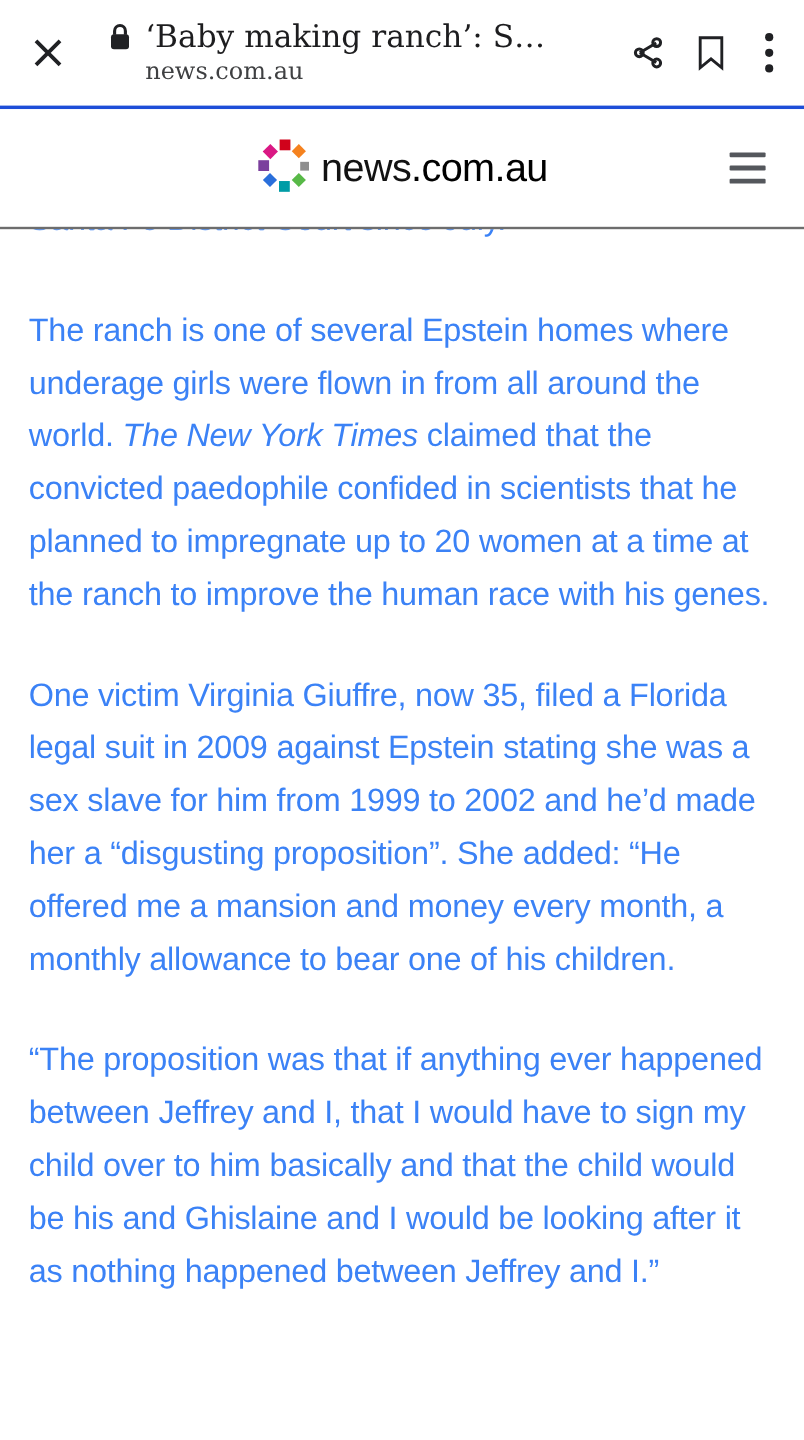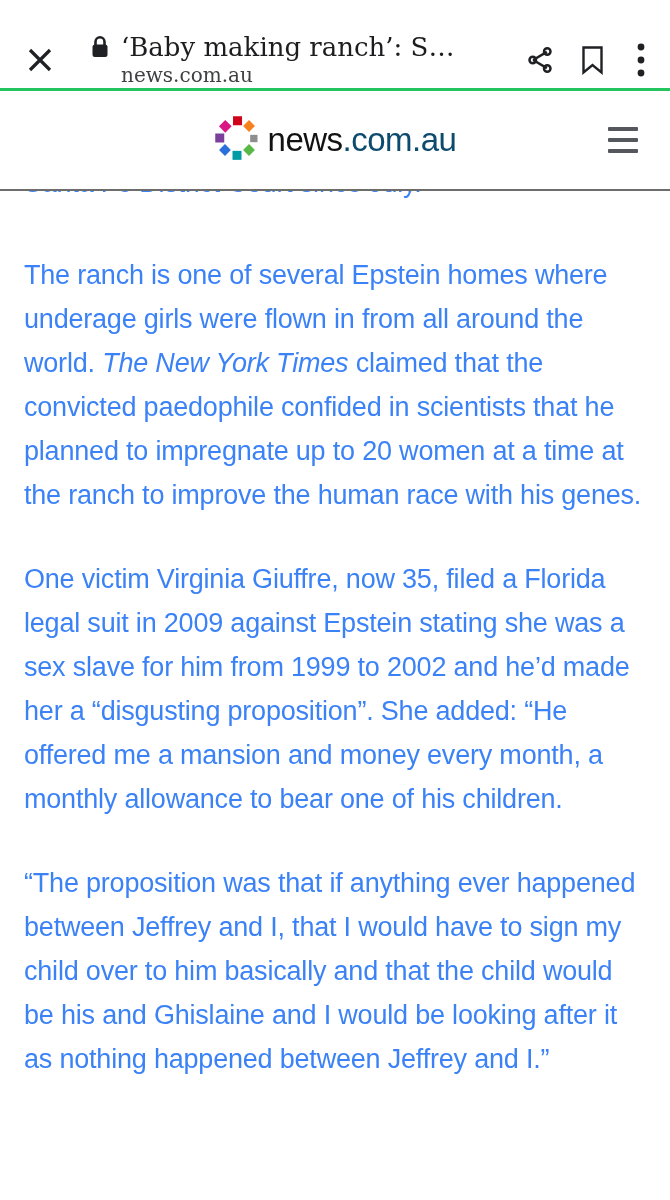--- a/index.html
+++ b/index.html
@@ -4,22 +4,22 @@
 <style>
   html,body{margin:0;padding:0;}
   body{
     width:670px;height:1200px;overflow:hidden;background:#ffffff;
     font-family:"Liberation Sans",sans-serif;
     position:relative;
   }
   
   .cct-bar{
     position:relative;z-index:3;background:#ffffff;
-    height:88px;border-bottom:3px solid #22c55e;
-    display:flex;align-items:flex-end;
+    height:88px;border-bottom:3px solid #1d4ed8;
+    display:flex;align-items:center;
   }
   .icon-btn{
     background:none;border:none;padding:0;margin:0;cursor:pointer;
     display:flex;align-items:center;justify-content:center;
   }
   .close-btn{width:56px;height:56px;margin-left:12px;}
   .title-block{flex:1;min-width:0;margin-left:22px;display:flex;flex-direction:column;justify-content:center;}
   .title-row{display:flex;align-items:center;}
   .lock{width:20px;height:24px;margin-right:11px;flex:0 0 auto;}
   .cct-title{
@@ -35,21 +35,21 @@
   .overflow-btn{width:46px;height:56px;margin-right:6px;}
   
   .site-header{
     position:relative;z-index:3;background:#ffffff;
     height:98px;border-bottom:2px solid #6d6d6d;
     display:flex;align-items:center;justify-content:center;
   }
   .logo{display:flex;align-items:center;gap:8px;cursor:pointer;}
   .logo-text{font-size:33px;letter-spacing:-0.5px;line-height:40px;white-space:nowrap;}
   .logo-news{font-weight:400;color:#121212;}
-  .logo-domain{font-weight:400;color:#0c4a6e;}
+  .logo-domain{font-weight:400;color:#000000;}
   .hamburger{
     position:absolute;right:30px;top:26px;width:34px;height:46px;
     display:flex;flex-direction:column;justify-content:center;gap:7px;
   }
   .hamburger .bar{height:4px;width:30px;background:#54575c;border-radius:1px;}
   
   .article{
     position:relative;z-index:1;
     padding:0 24px;color:#3b82f6;
     font-size:27px;line-height:44px;letter-spacing:-0.2px;

